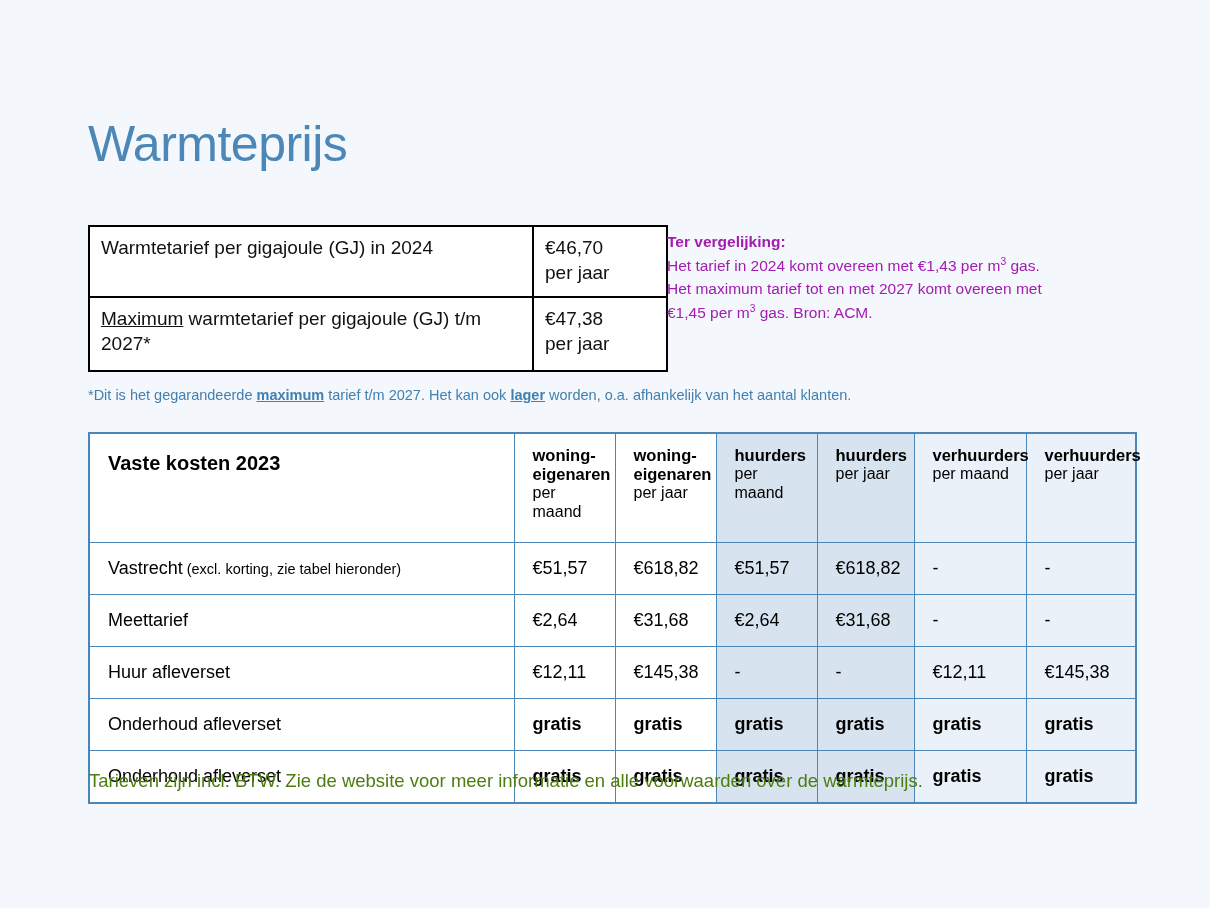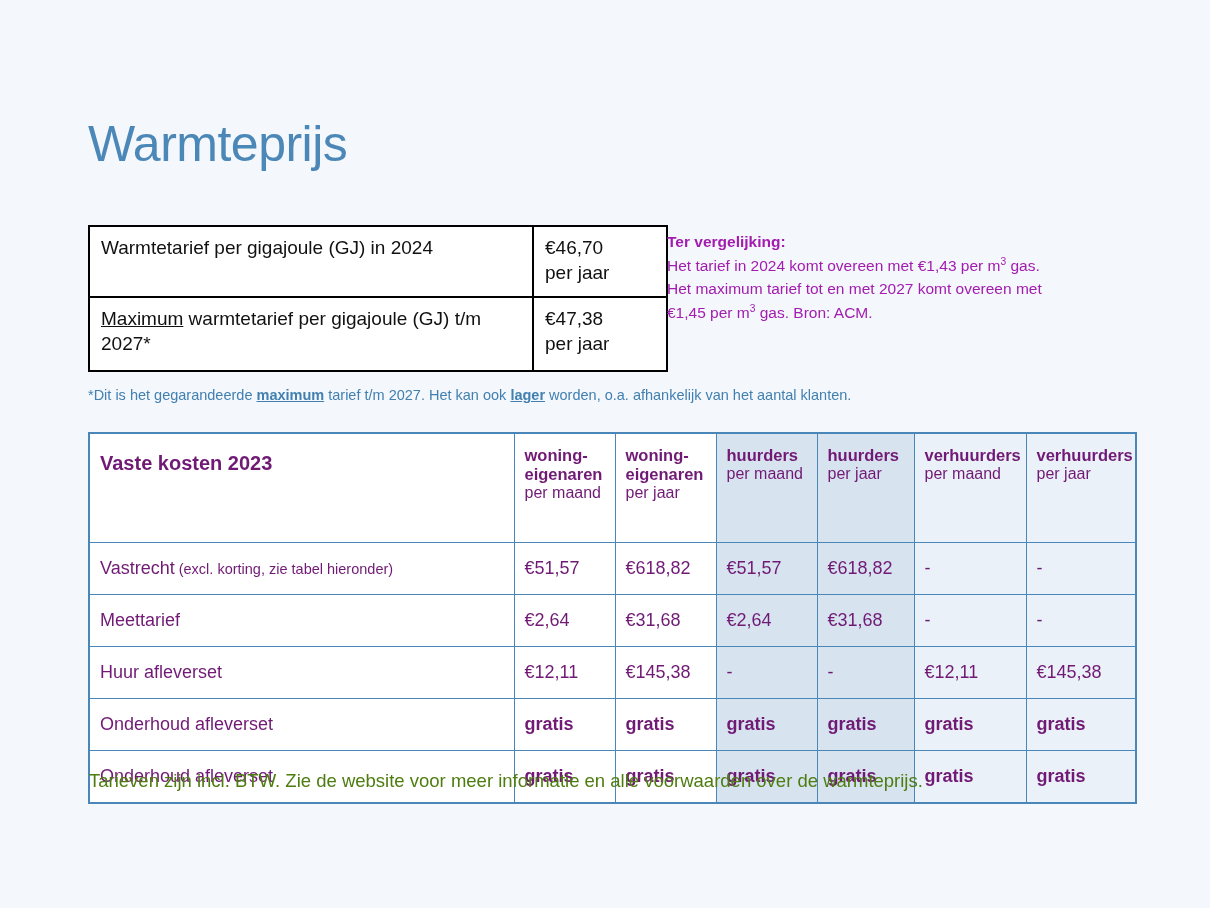--- a/index.html
+++ b/index.html
@@ -98,24 +98,24 @@
   }
   table.costs {
     width: 1047px;
     border-collapse: collapse;
     border: 2px solid #4a87b8;
     table-layout: fixed;
   }
   table.costs td, table.costs th {
     border: 1px solid #4a87b8;
     font-size: 18px;
-    color: #701a75;
+    color: #000000;
     text-align: left;
     vertical-align: middle;
-    padding: 6px 8px 6px 10px;
+    padding: 6px 8px 6px 18px;
     font-weight: normal;
   }
 
   
   col.c-name { width: 425px; }
   col.c-we-m { width: 101px; }
   col.c-we-y { width: 101px; }
   col.c-hu-m { width: 101px; }
   col.c-hu-y { width: 97px; }
   col.c-vh-m { width: 112px; }

